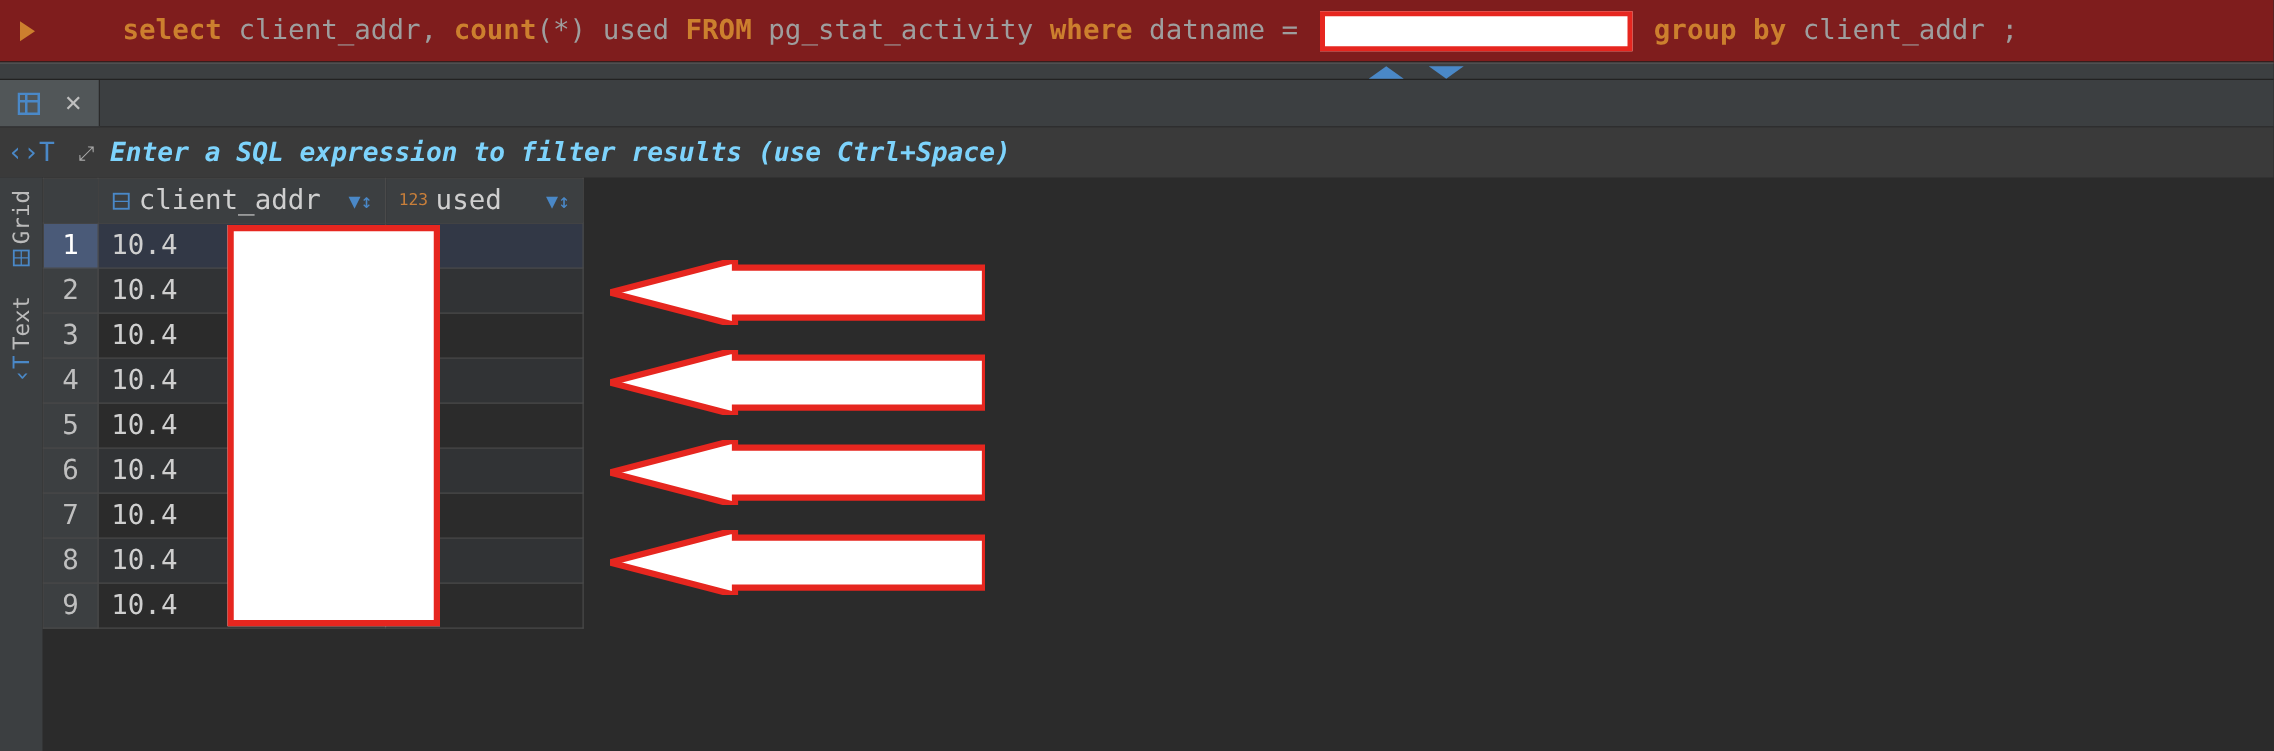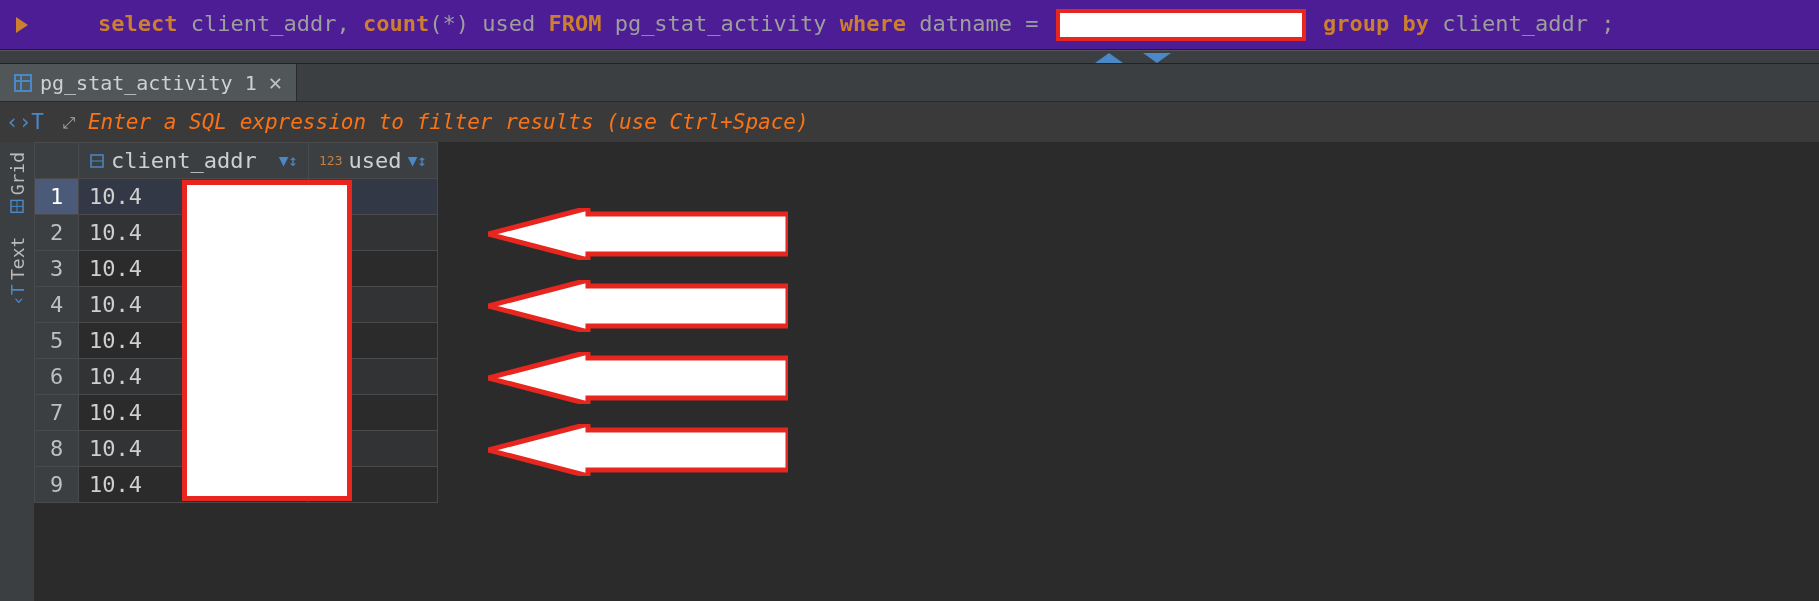--- a/index.html
+++ b/index.html
@@ -8,21 +8,21 @@
     background: #2b2b2b;
     color: #bbb;
     width: 1819px;
     height: 601px;
     overflow: hidden;
   }
 
   
   .sql-editor {
     height: 50px;
-    background: #4c1d95;
+    background: #7f1d1d;
     display: flex;
     align-items: center;
     padding: 8px 14px;
     font-size: 22px;
     border-bottom: 1px solid #1e1e1e;
   }
   .run-arrow {
     width: 0; height: 0;
     border-top: 8px solid transparent;
     border-bottom: 8px solid transparent;
@@ -88,22 +88,23 @@
   }
   .filterbar .summary-icon { margin: 0 8px 0 6px; color:#4a88c7; }
   .filterbar .summary { color: #5c9a5c; white-space: nowrap; }
   .filterbar .expand {
     width: 32px; display:flex; justify-content:center; color:#aaa;
     font-size: 16px; letter-spacing:-2px;
   }
   .filterbar .filter-input {
     flex: 1;
     font-style: italic;
-    color: #f97316;
+    color: #7dd3fc;
     padding-left: 4px;
+    font-weight: bold;
   }
 
   
   .results {
     display: flex;
     height: calc(601px - 50px - 14px - 38px - 40px);
   }
   .sidetabs {
     width: 34px;
     background: #3c3f41;
@@ -144,21 +145,21 @@
     text-align: left;
     background: #2b2b2b;
   }
   table.grid th {
     background: #3c3f41;
     font-weight: normal;
     position: relative;
   }
   table.grid th.corner { width: 44px; background:#3c3f41; }
   table.grid th.col1 { width: 230px; }
-  table.grid th.col2 { width: 129px; }
+  table.grid th.col2 { width: 158px; }
   table.grid td.rownum {
     width: 44px;
     text-align: center;
     background: #3c3f41;
     color: #bfbfbf;
   }
   tr.selected td { background: #323846 !important; }
   tr.selected td.rownum { background:#4a5a78 !important; color:#fff; }
   tr.striped td { background:#313335; }
   td.used { text-align: right; padding-right: 16px;}
@@ -210,21 +211,20 @@
   </div>
 </div>
 
 <div class="tabbar">
   <div class="tab">
     <svg width="18" height="18">
         <rect x="1" y="1" width="16" height="16" fill="none" stroke="#4a88c7" stroke-width="2"></rect>
         <line x1="1" y1="7" x2="17" y2="7" stroke="#4a88c7" stroke-width="2"></line>
         <line x1="7" y1="1" x2="7" y2="17" stroke="#4a88c7" stroke-width="2"></line>
       </svg>
-    <span>pg_stat_activity 1</span>
     <span class="close">✕</span>
   </div>
 </div>
 
 <div class="filterbar">
   <span class="summary-icon">‹›T</span>
   <span class="expand">⤢</span>
   <span class="filter-input">Enter a SQL expression to filter results (use Ctrl+Space)</span>
 </div>
 

